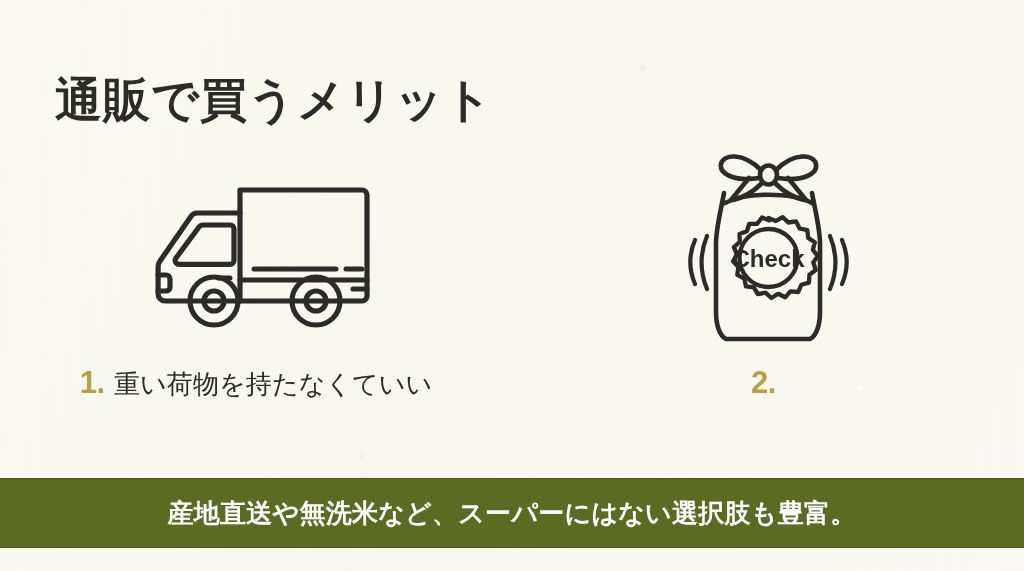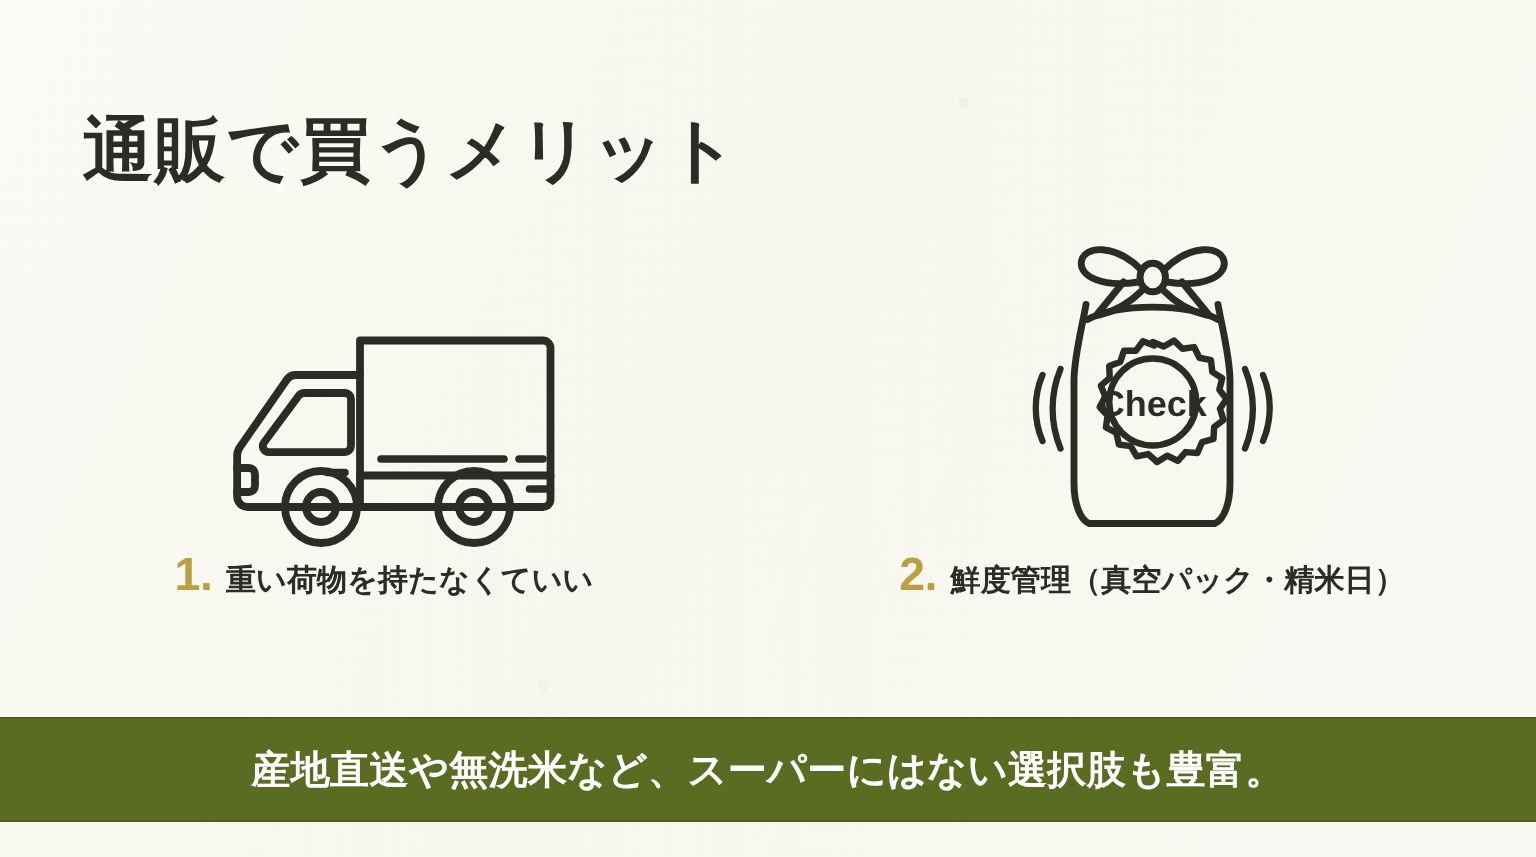--- a/index.html
+++ b/index.html
@@ -63,41 +63,41 @@
   }
   .col {
     flex: 1 1 50%;
     display: flex;
     flex-direction: column;
     align-items: center;
   }
   .art {
     height: 235px;
     display: flex;
-    align-items: flex-end;
+    align-items: center;
     justify-content: center;
   }
 
   .caption {
     display: flex;
     align-items: baseline;
     justify-content: center;
     white-space: nowrap;
     color: #2b2b28;
   }
   .caption .num {
     font-size: 31px;
     font-weight: 700;
     color: #bd9f43;
     margin-right: 9px;
     letter-spacing: -0.01em;
   }
   .caption .txt {
-    font-size: 20px;
-    font-weight: 700;
+    font-size: 26px;
+    font-weight: 400;
     letter-spacing: 0.005em;
   }
 
   .banner {
     position: absolute;
     left: 0;
     top: 478px;
     width: 1024px;
     height: 70px;
     background: #5c6b22;
@@ -195,21 +195,20 @@
 
             <path d="M181 100 C187 114 187 130 181 144" stroke-width="4.2"></path>
             <path d="M169 96 C176 113 176 132 169 149" stroke-width="4.2"></path>
 
             <text x="107.5" y="127" text-anchor="middle" font-family="Liberation Sans, DejaVu Sans, sans-serif" font-size="24" font-weight="700" fill="#2b2b28" stroke="none">Check</text>
           </svg>
         </span>
       </div>
       <div class="caption">
         <span class="num">2.</span>
-        <span class="txt">鮮度管理（真空パック・精米日）</span>
       </div>
     </div>
 
   </div>
 
   <div class="banner">
     <span class="banner-text">産地直送や無洗米など、スーパーにはない選択肢も豊富。</span>
   </div>
 
 </div>

